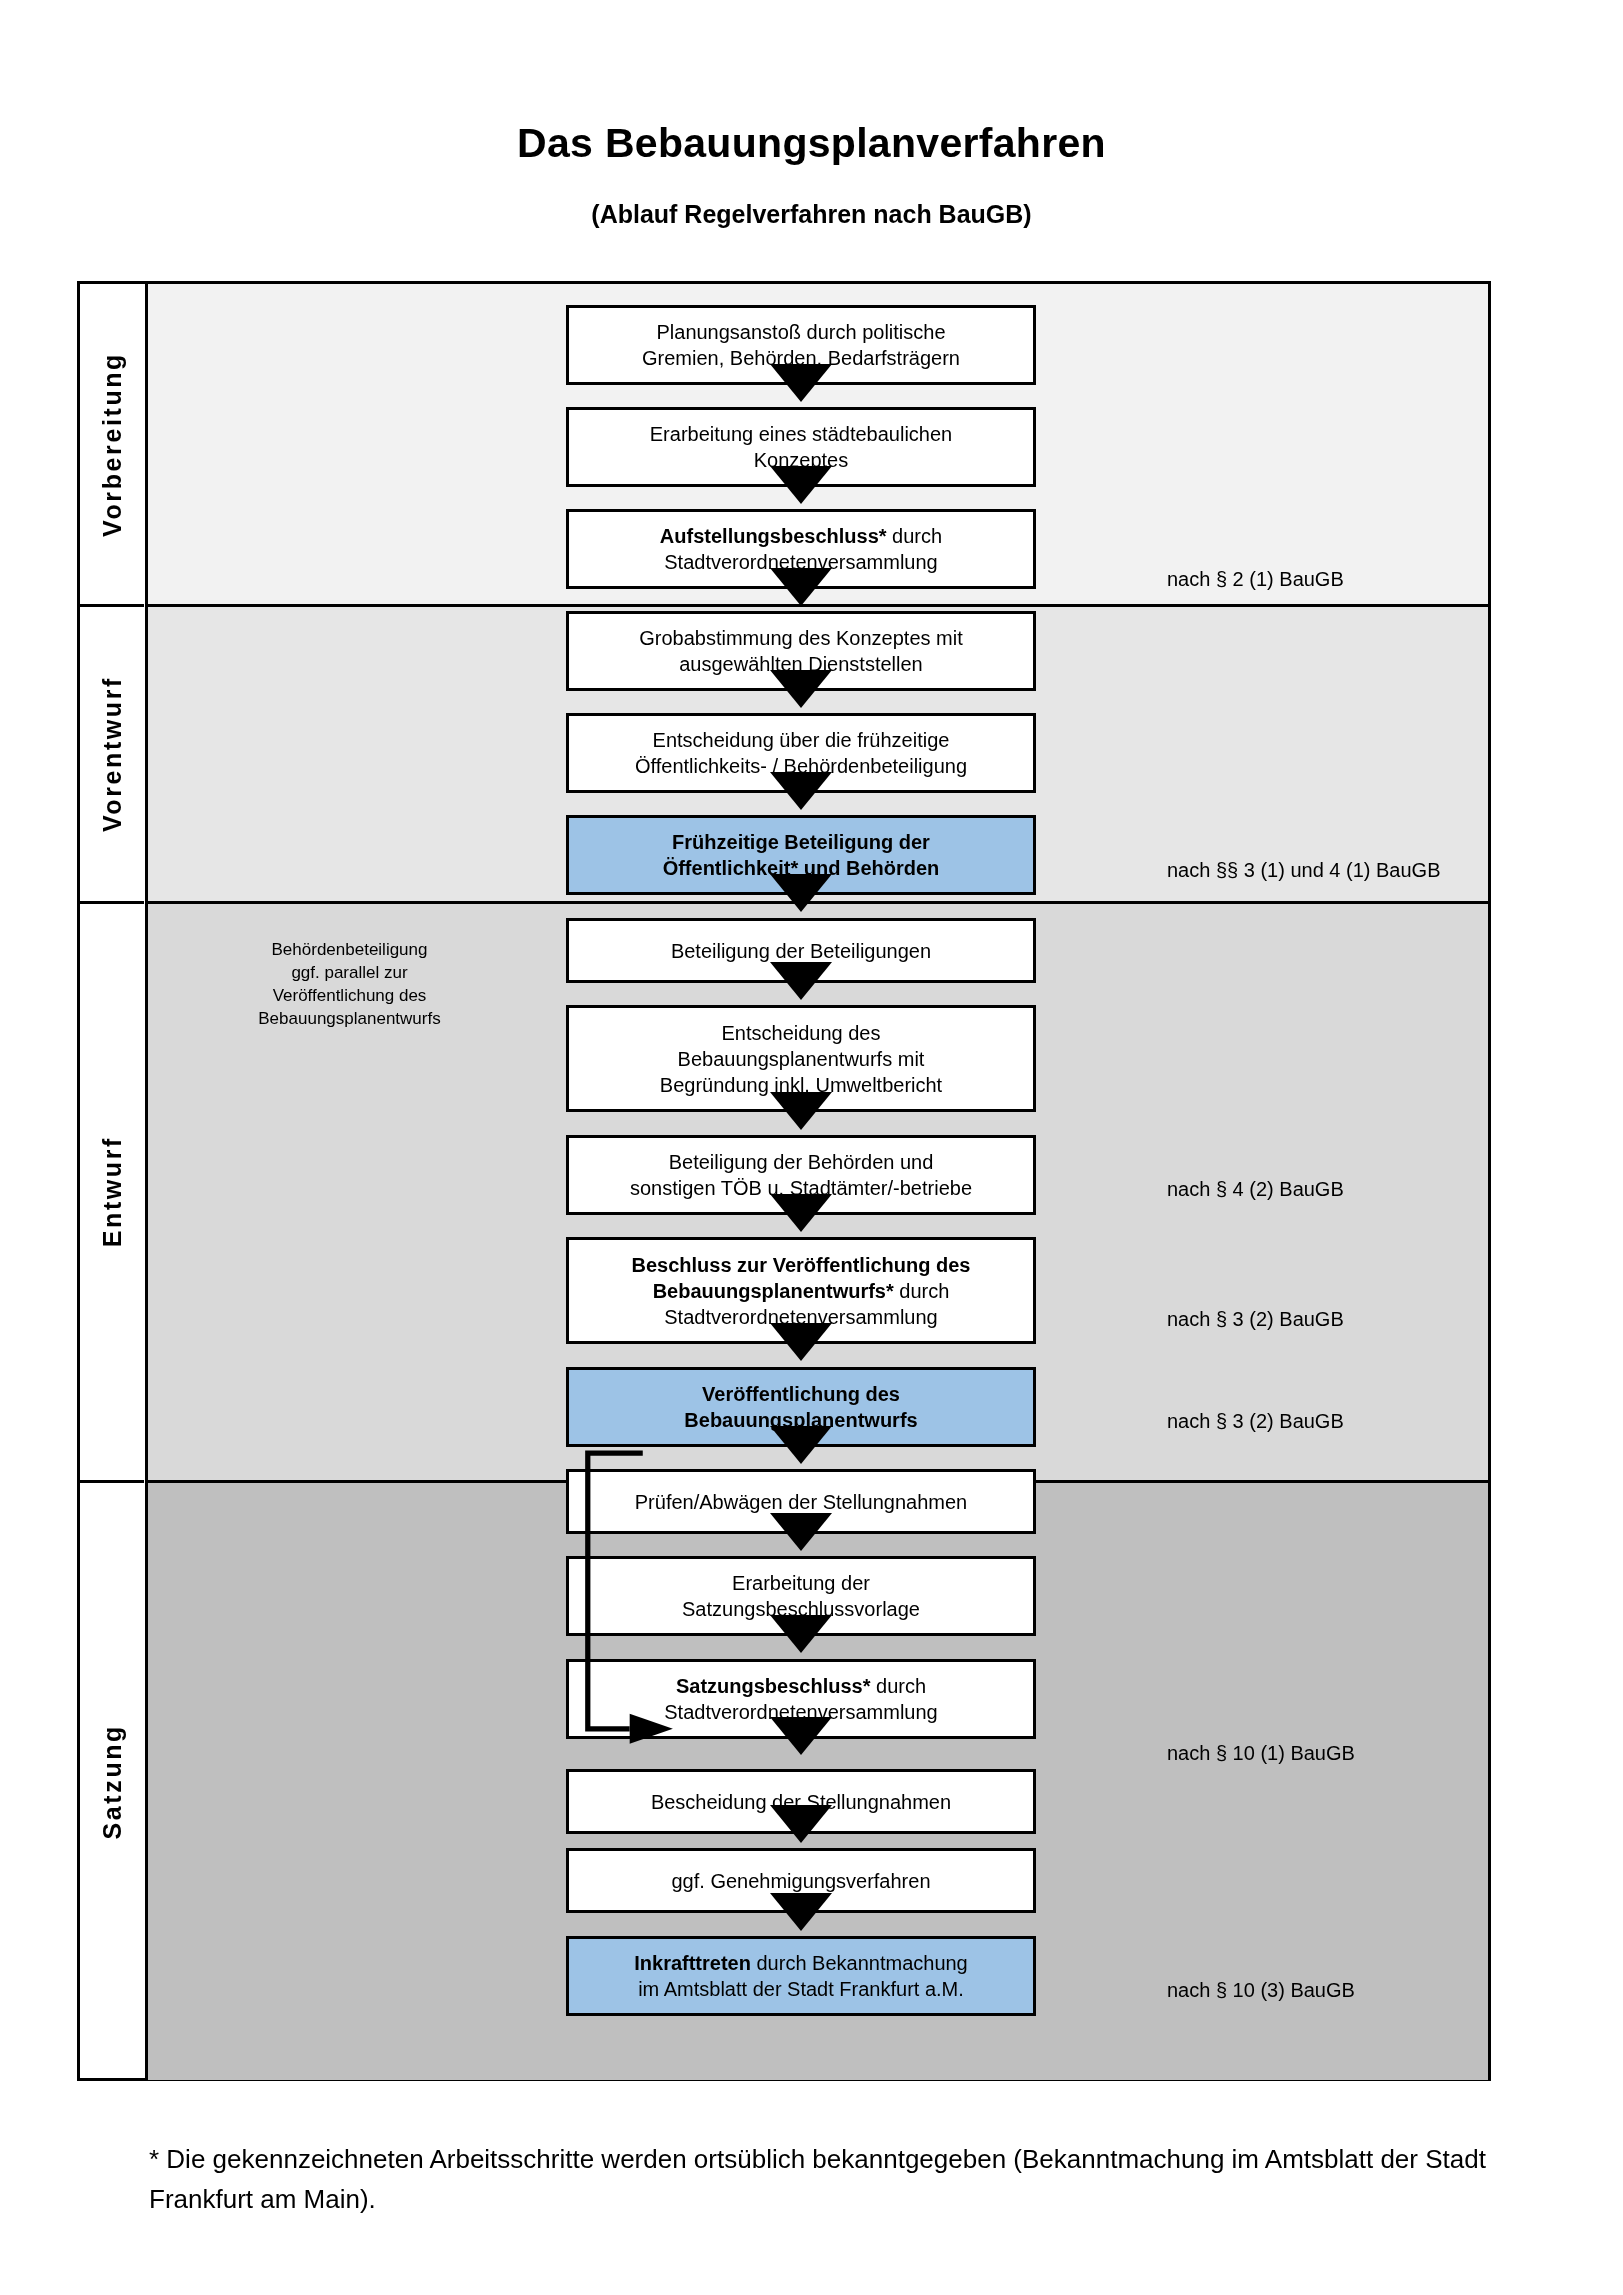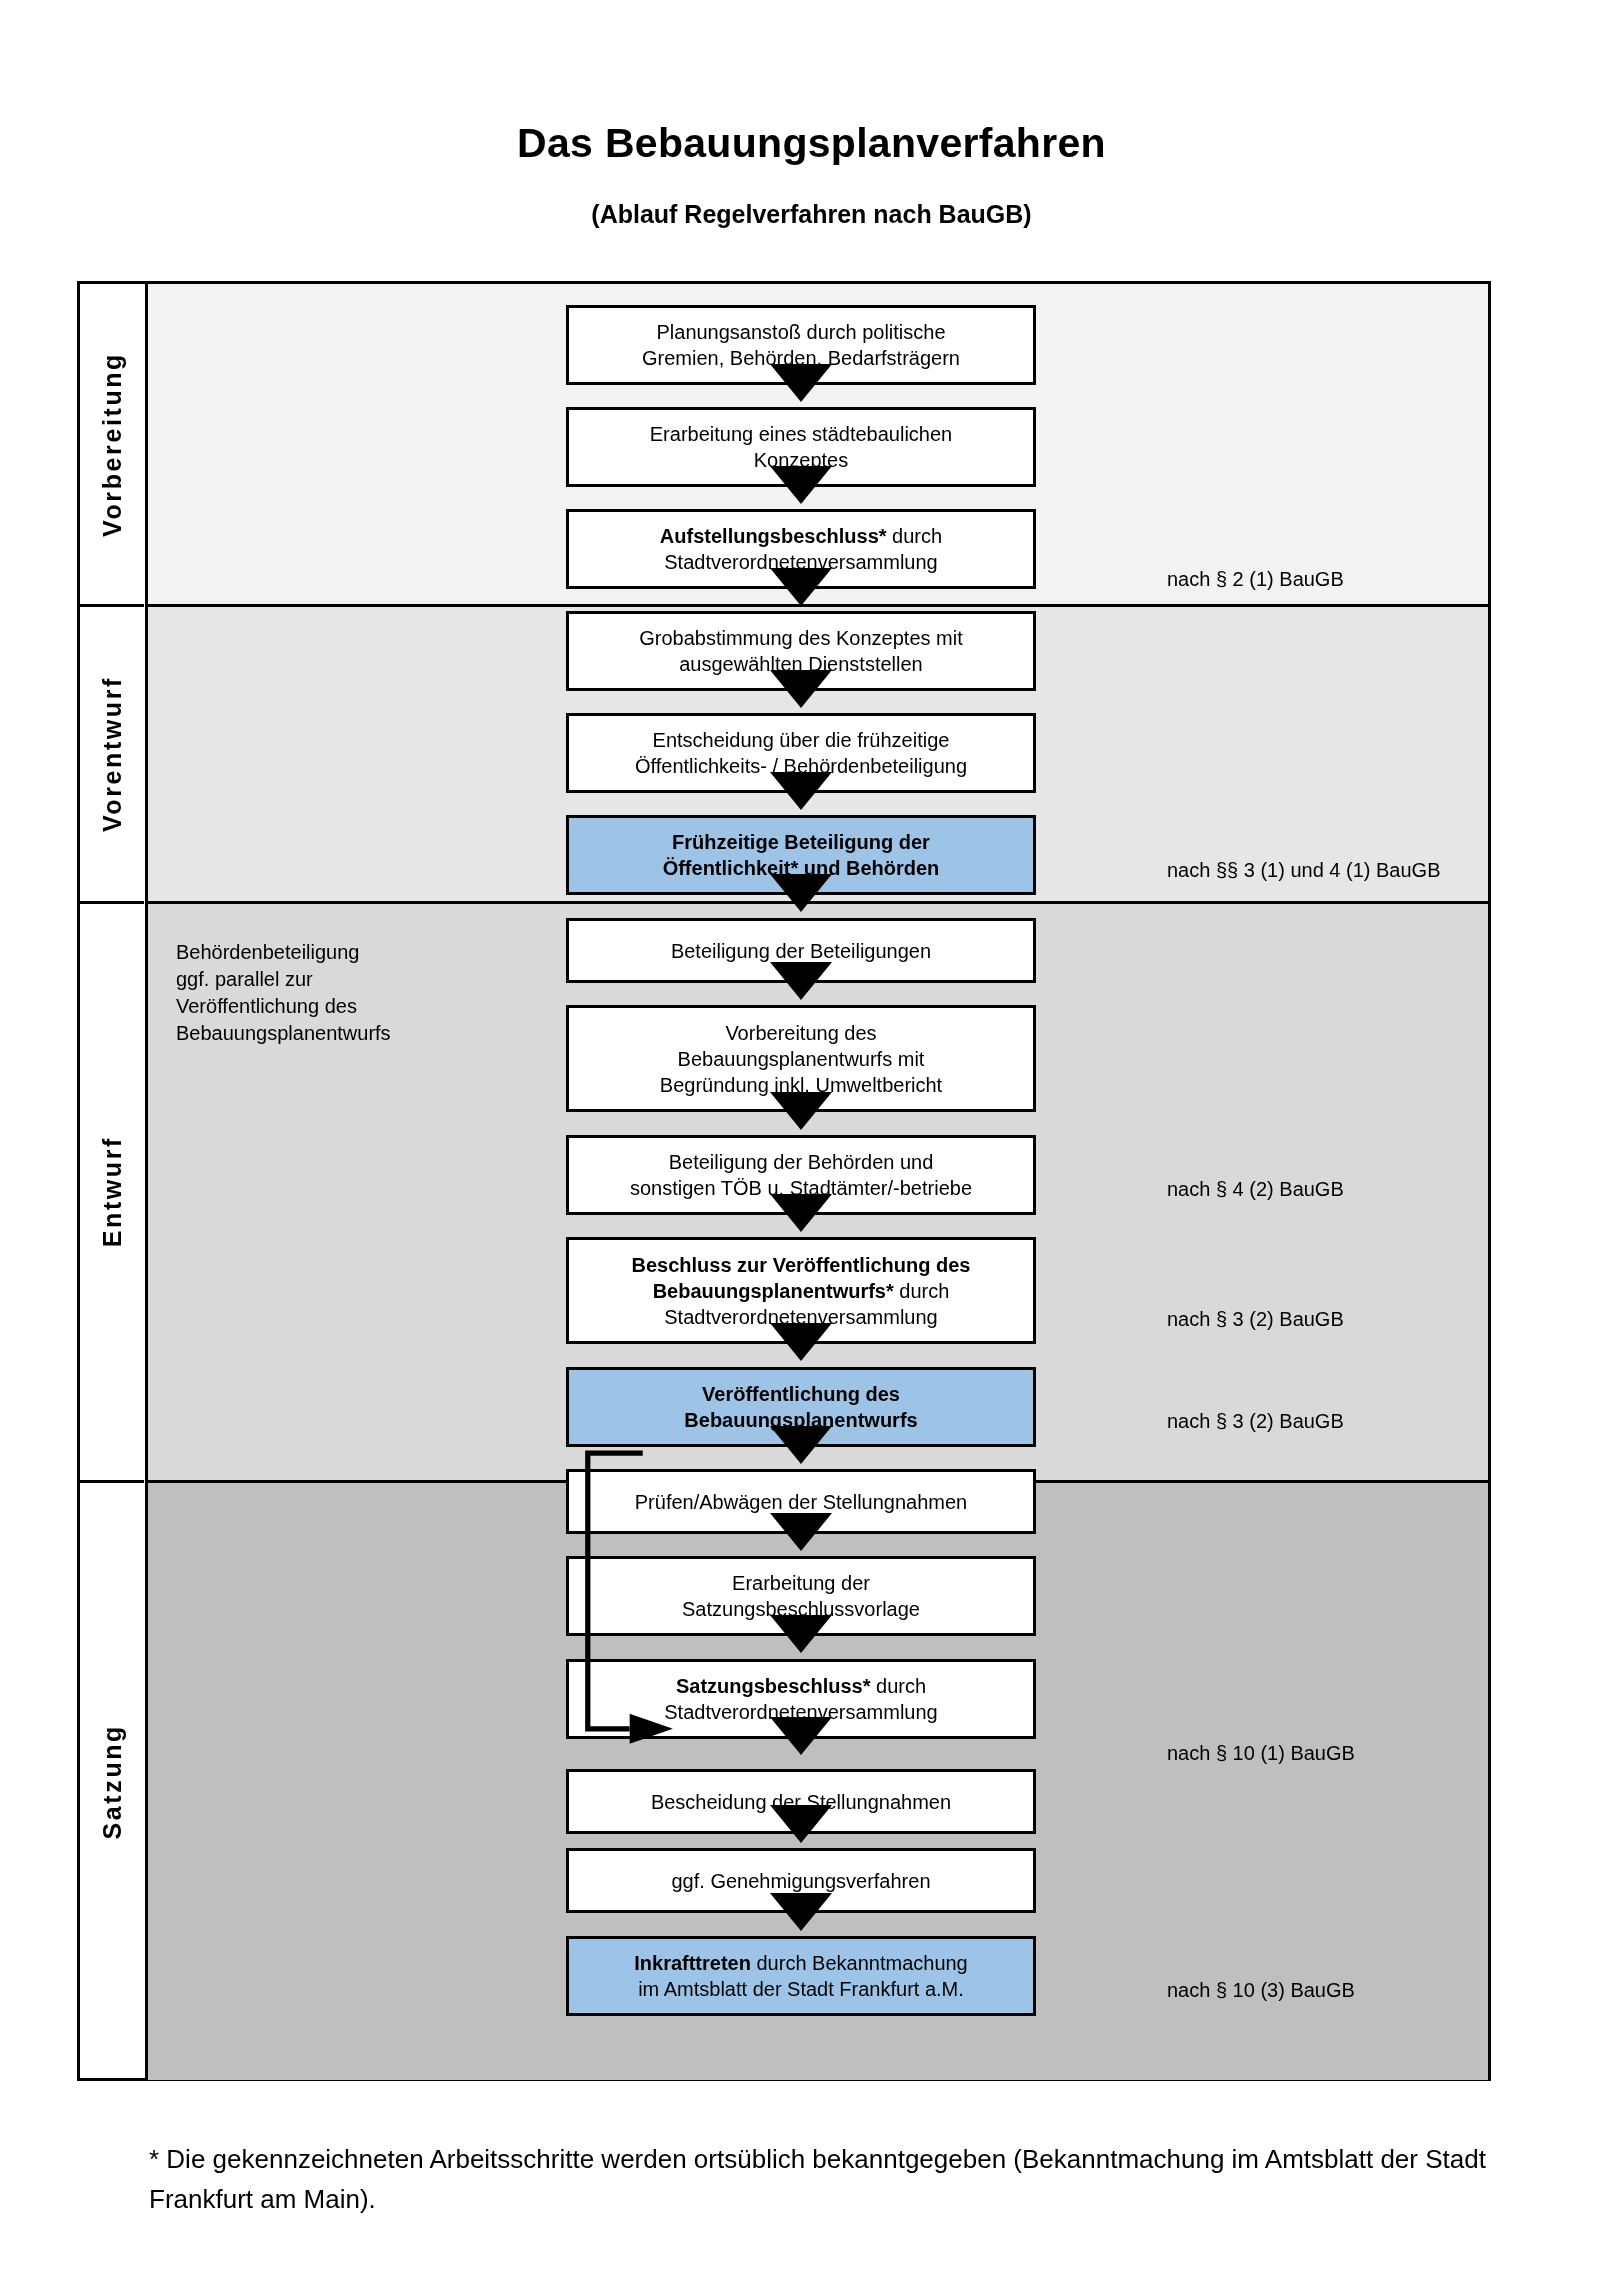--- a/index.html
+++ b/index.html
@@ -132,22 +132,23 @@
     white-space: nowrap;
     z-index: 3;
   }
 
   
   #side-note {
     position: absolute;
     left: 173px;
     top: 1240px;
     width: 347px;
-    font-size: 20px;
+    font-size: 17px;
     line-height: 1.35;
+    text-align: center;
     z-index: 3;
   }
   #side-note span { display: block; }
 
   
   #connector {
     position: absolute;
     left: 77px;
     top: 281px;
     width: 1414px;
@@ -258,21 +259,21 @@
 
   <div class="flow-box" style="top:634px;height:65px;left:486px;">
     <span class="bx">
       <span>Beteiligung der Beteiligungen</span>
     </span>
   </div>
   <div class="down-arrow" style="top:678px;left:690px;"></div>
 
   <div class="flow-box" style="top:721px;height:107px;left:486px;">
     <span class="bx">
-      <span>Vorbereitung des</span><br>
+      <span>Entscheidung des</span><br>
       <span>Bebauungsplanentwurfs mit</span><br>
       <span>Begründung inkl. Umweltbericht</span>
     </span>
   </div>
   <div class="down-arrow" style="top:808px;left:690px;"></div>
 
   <div class="flow-box" style="top:851px;height:80px;left:486px;">
     <span class="bx">
       <span>Beteiligung der Behörden und</span><br>
       <span>sonstigen TÖB u. Stadtämter/-betriebe</span>

